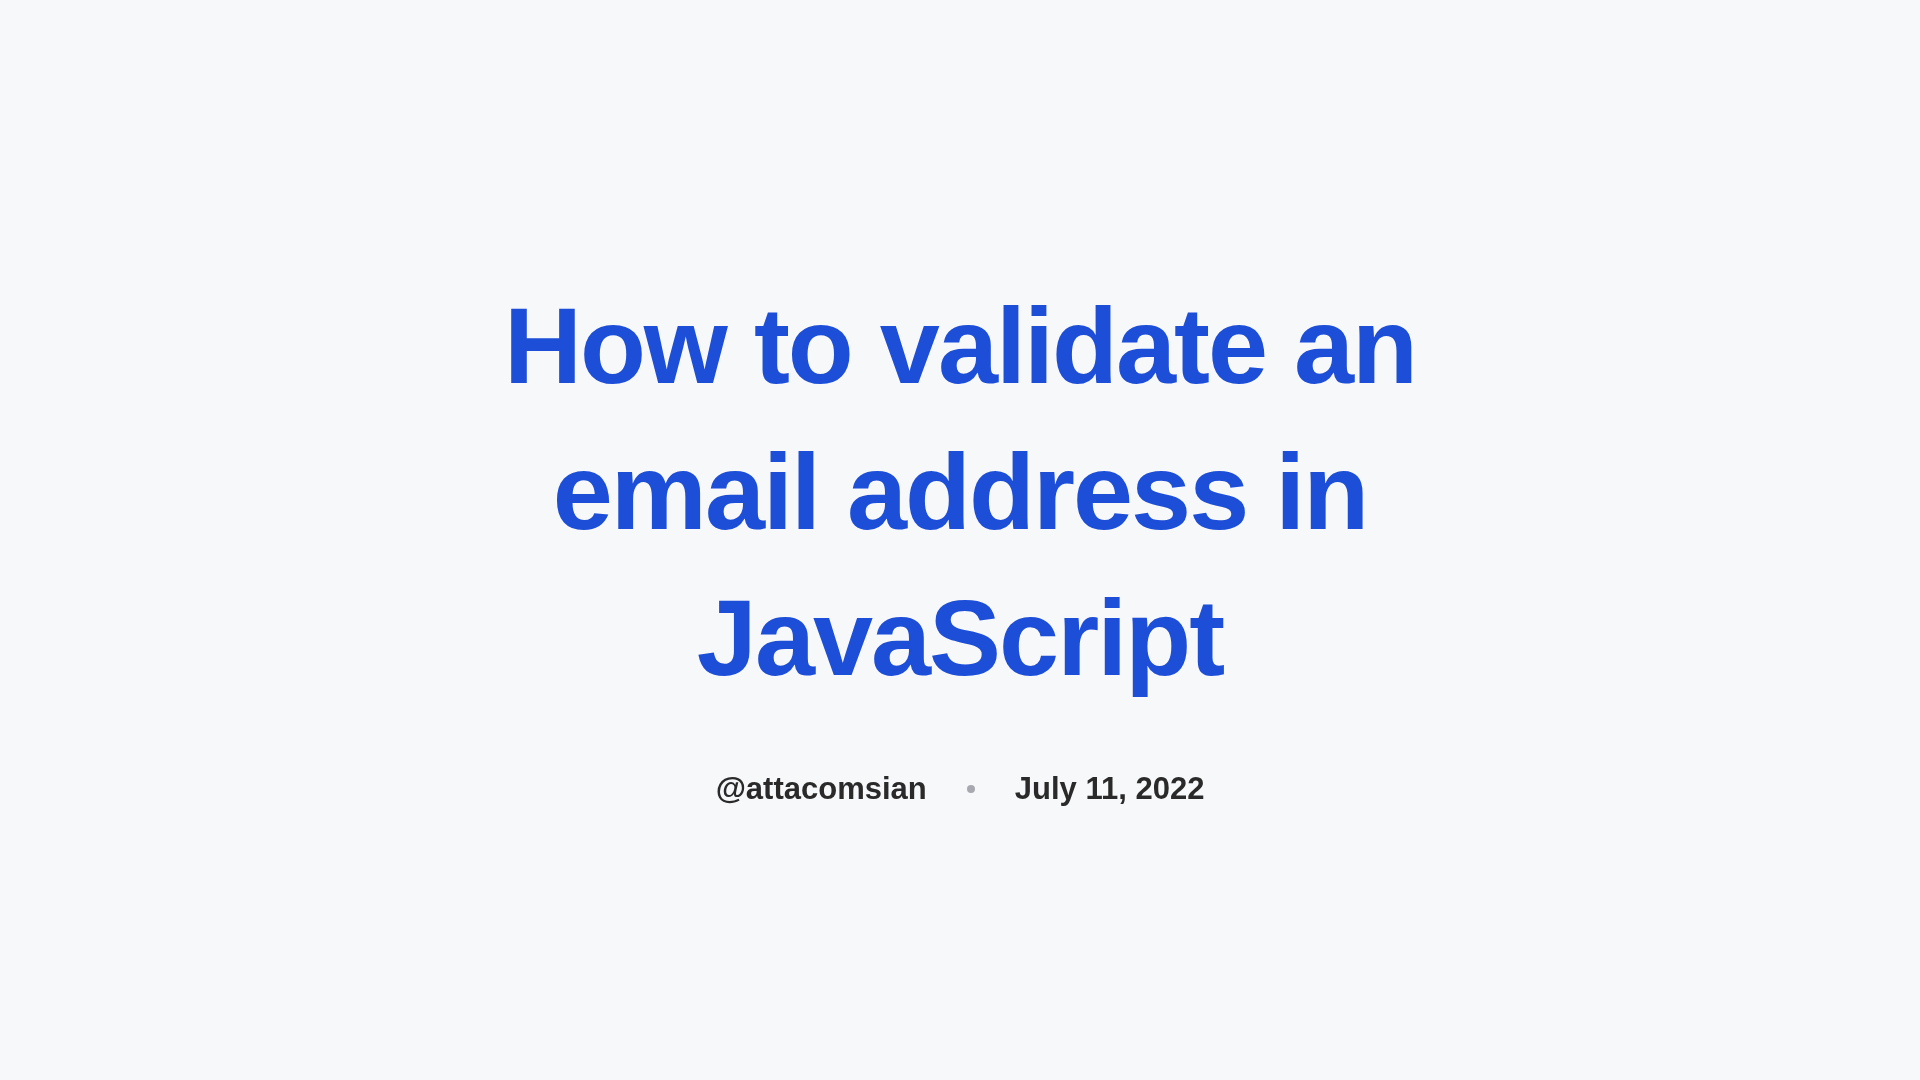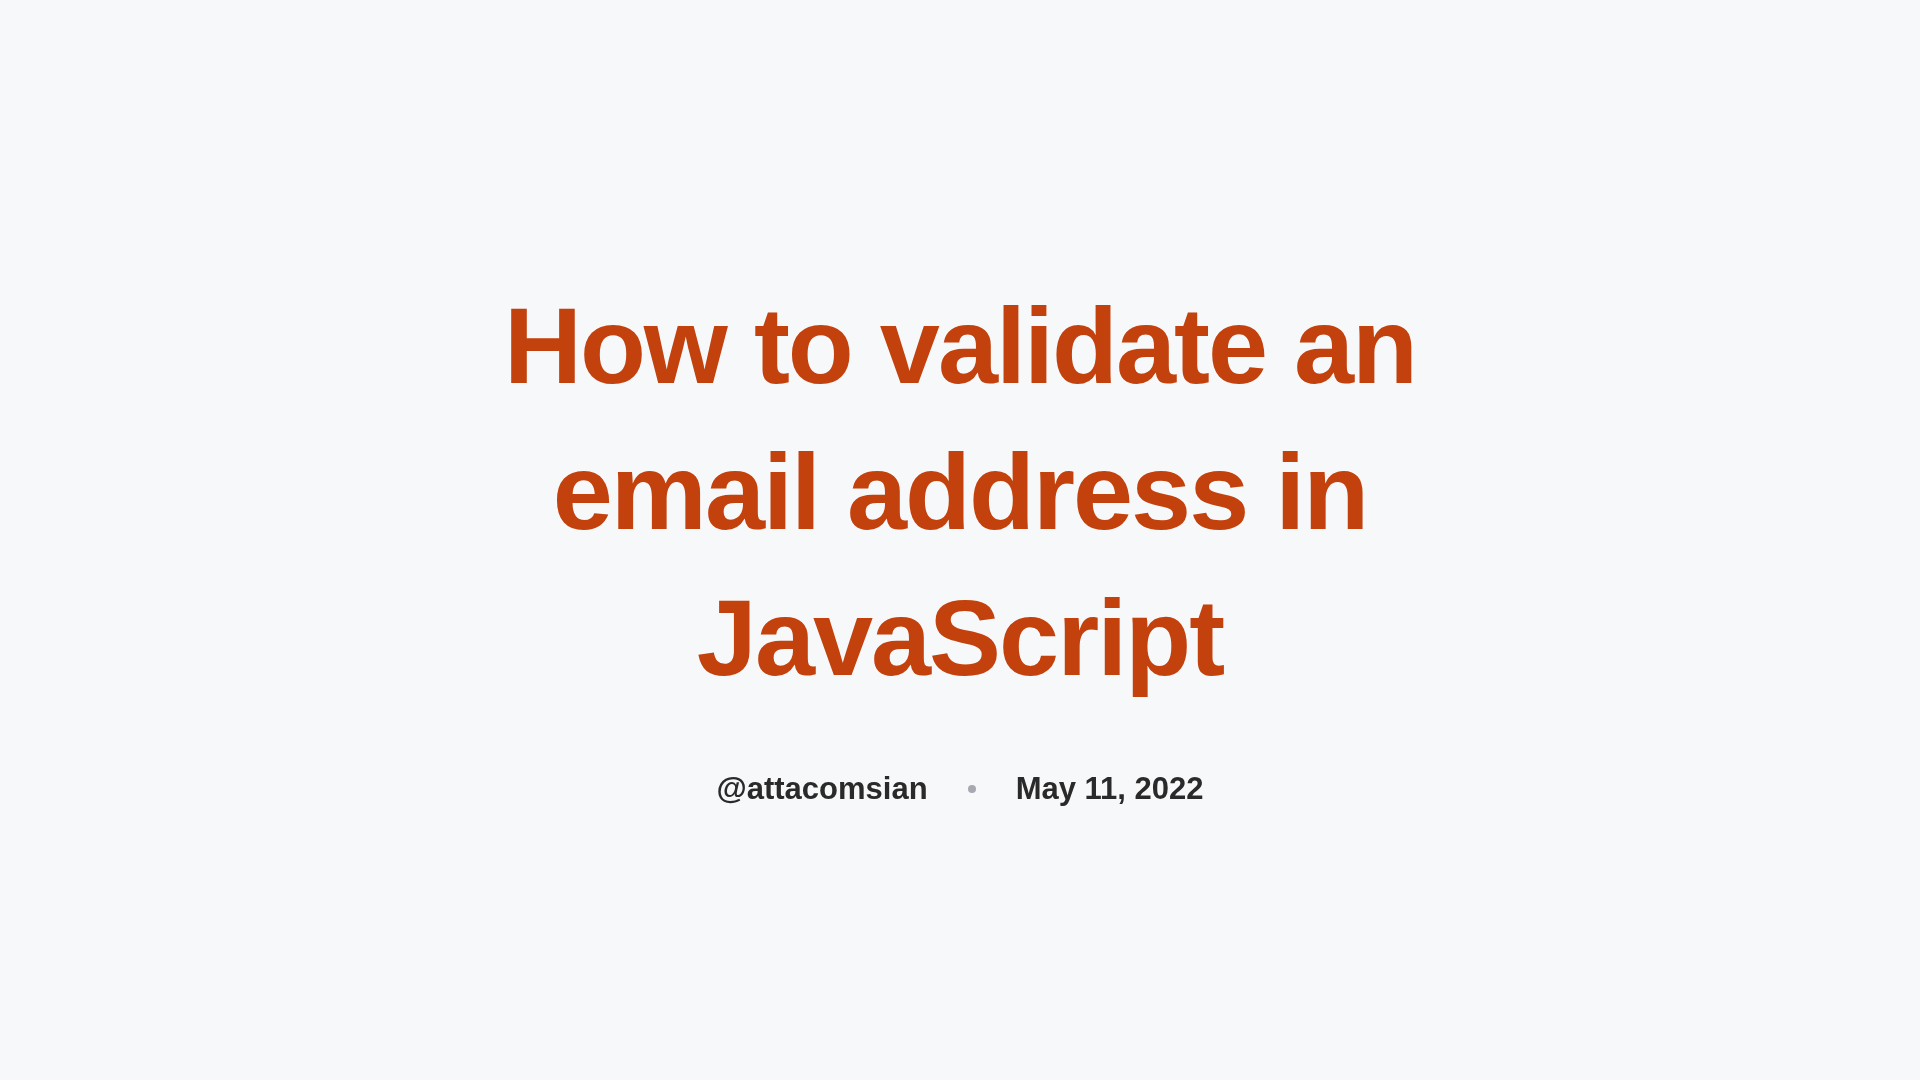--- a/index.html
+++ b/index.html
@@ -20,21 +20,21 @@
     }
     
     .container {
       text-align: center;
       max-width: 1100px;
     }
     
     .title {
       font-size: 108px;
       font-weight: 800;
-      color: #c2410c;
+      color: #1d4ed8;
       line-height: 1.35;
       letter-spacing: -2px;
       margin-bottom: 60px;
     }
     
     .meta {
       display: flex;
       justify-content: center;
       align-items: center;
       gap: 40px;
@@ -51,15 +51,15 @@
     }
   </style>
 </head>
 <body>
 
 <div class="container">
   <h1 class="title">How to validate an email address in JavaScript</h1>
   <div class="meta">
     <span>@attacomsian</span>
     <span class="separator"></span>
-    <span>May 11, 2022</span>
+    <span>July 11, 2022</span>
   </div>
 </div>
 
 </body></html>

